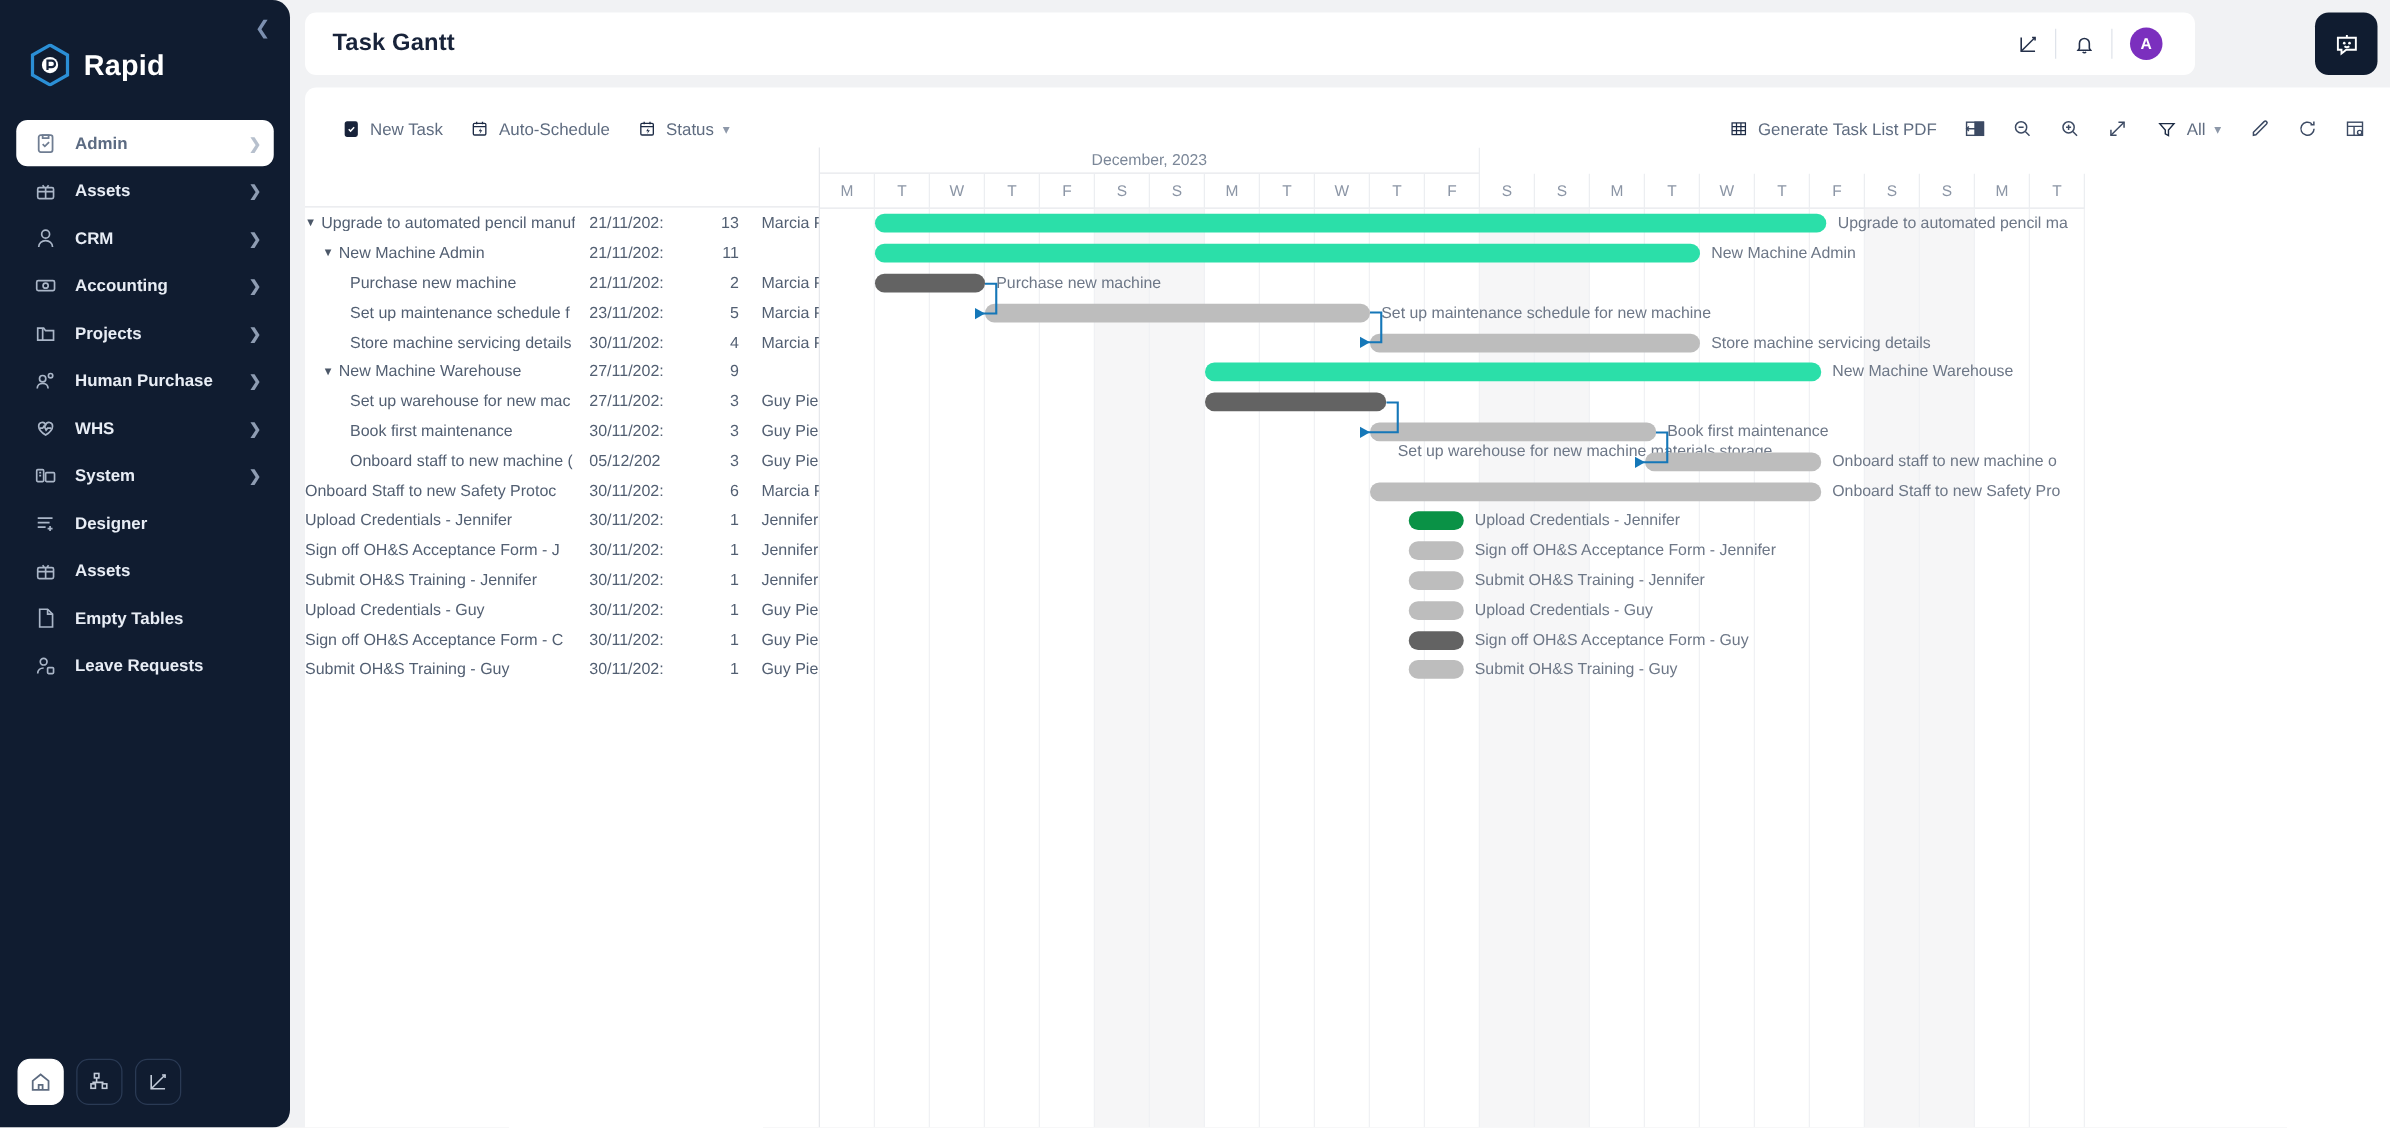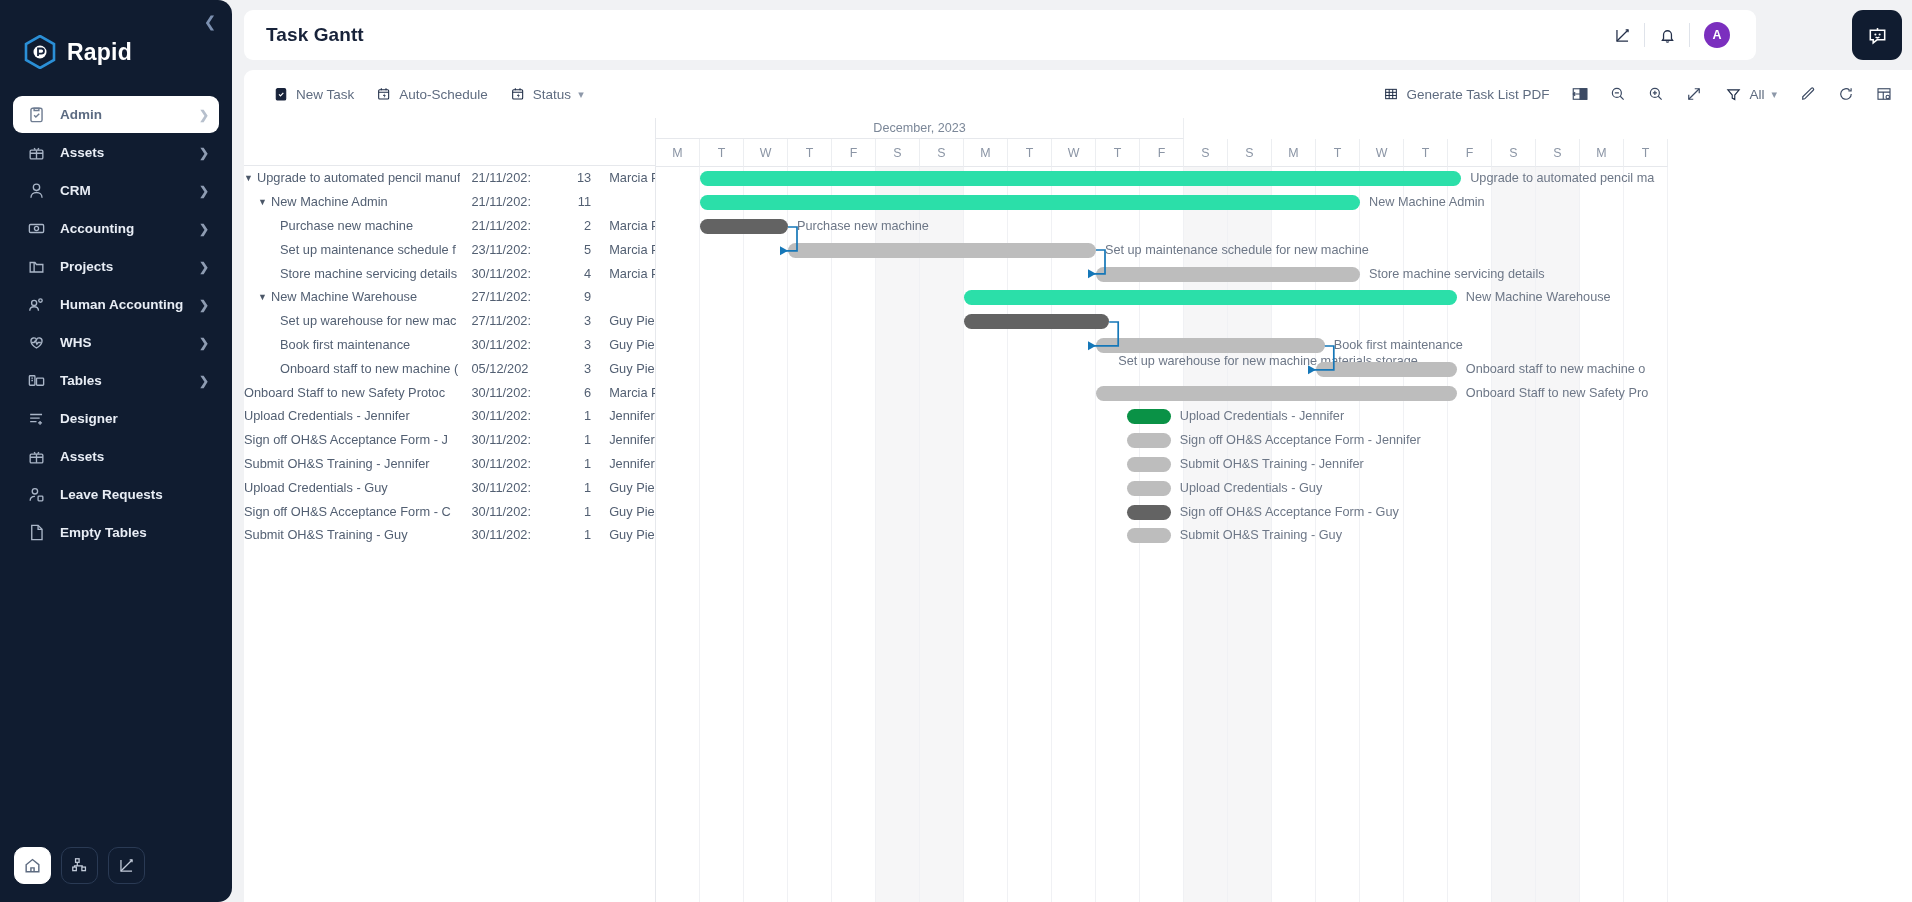--- a/index.html
+++ b/index.html
@@ -101,21 +101,21 @@
 
   
   .card {
     position: absolute; left: 244px; top: 70px;
     width: 1668px; height: 832px;
     background: #ffffff; border-radius: 9px 0 0 0;
     overflow: hidden;
   }
 
   .toolbar {
-    height: 48px; display: flex; align-items: center;
+    height: 48px; display: flex; align-items: flex-end;
     padding: 0 10px 0 18px; position: relative;
   }
   .tool {
     display: flex; align-items: center; gap: 7px;
     height: 30px; padding: 0 11px; border-radius: 5px;
     color: #5f6c80; font-size: 13.5px; cursor: pointer; white-space: nowrap;
   }
   .tool .ti { display: flex; align-items: center; color: #1d2b45; }
   .tool-right { margin-left: auto; display: flex; align-items: center; gap: 2px; }
   .icon-btn {
@@ -264,21 +264,21 @@
       </div>
 
       <div class="nav-item">
         <span class="nav-ico">
           <svg viewBox="0 0 24 24" width="19" height="19" fill="none" stroke="currentColor" stroke-width="1.7">
               <circle cx="9" cy="10" r="3.2"></circle>
               <path d="M3.5 20c0-3.3 2.5-5.2 5.5-5.2S14.5 16.7 14.5 20"></path>
               <circle cx="17" cy="7" r="2.2"></circle>
             </svg>
         </span>
-        <span class="nav-label">Human Accounting</span>
+        <span class="nav-label">Human Purchase</span>
         <span class="nav-chev">❯</span>
       </div>
 
       <div class="nav-item">
         <span class="nav-ico">
           <svg viewBox="0 0 24 24" width="19" height="19" fill="none" stroke="currentColor" stroke-width="1.7">
               <path d="M12 19s-7-4.4-7-9a3.6 3.6 0 0 1 7-1.3A3.6 3.6 0 0 1 19 10c0 4.6-7 9-7 9z"></path>
               <path d="M6 12h3l1.5-2.2L12.5 14l1.5-2h3.5"></path>
             </svg>
         </span>
@@ -287,21 +287,21 @@
       </div>
 
       <div class="nav-item">
         <span class="nav-ico">
           <svg viewBox="0 0 24 24" width="19" height="19" fill="none" stroke="currentColor" stroke-width="1.7">
               <rect x="3" y="6" width="7" height="12" rx="1"></rect>
               <rect x="12" y="9" width="9" height="9" rx="1"></rect>
               <path d="M5.5 9h2M5.5 12h2"></path>
             </svg>
         </span>
-        <span class="nav-label">Tables</span>
+        <span class="nav-label">System</span>
         <span class="nav-chev">❯</span>
       </div>
 
       <div class="nav-item">
         <span class="nav-ico">
           <svg viewBox="0 0 24 24" width="19" height="19" fill="none" stroke="currentColor" stroke-width="1.7">
               <path d="M4 7h15M4 11.5h12M4 16h8"></path>
               <path d="M16.5 15v5M14 17.5h5"></path>
             </svg>
         </span>
@@ -309,41 +309,41 @@
       </div>
 
       <div class="nav-item">
         <span class="nav-ico">
           <svg viewBox="0 0 24 24" width="19" height="19" fill="none" stroke="currentColor" stroke-width="1.7">
               <rect x="4" y="9" width="16" height="11" rx="1.5"></rect>
               <path d="M4 13h16M12 9v11M9 6.5l1.5 2M15 6.5L13.5 8.5"></path>
             </svg>
         </span>
         <span class="nav-label">Assets</span>
+      </div>
+
+      <div class="nav-item">
+        <span class="nav-ico">
+          <svg viewBox="0 0 24 24" width="19" height="19" fill="none" stroke="currentColor" stroke-width="1.7">
+              <path d="M6 3h8l5 5v13H6z"></path>
+              <path d="M14 3v5h5"></path>
+            </svg>
+        </span>
+        <span class="nav-label">Empty Tables</span>
       </div>
 
       <div class="nav-item">
         <span class="nav-ico">
           <svg viewBox="0 0 24 24" width="19" height="19" fill="none" stroke="currentColor" stroke-width="1.7">
               <circle cx="10" cy="8" r="3.4"></circle>
               <path d="M4 20c0-3.5 2.7-5.6 6-5.6"></path>
               <rect x="14" y="14" width="6" height="6" rx="1"></rect>
             </svg>
         </span>
         <span class="nav-label">Leave Requests</span>
-      </div>
-
-      <div class="nav-item">
-        <span class="nav-ico">
-          <svg viewBox="0 0 24 24" width="19" height="19" fill="none" stroke="currentColor" stroke-width="1.7">
-              <path d="M6 3h8l5 5v13H6z"></path>
-              <path d="M14 3v5h5"></path>
-            </svg>
-        </span>
-        <span class="nav-label">Empty Tables</span>
       </div>
     </div>
 
     <div class="dock">
       <div class="dock-btn active">
         <svg viewBox="0 0 24 24" width="19" height="19" fill="none" stroke="currentColor" stroke-width="1.8">
             <path d="M4 11l8-6.5 8 6.5v9H4z"></path>
             <path d="M10 20v-5h4v5"></path>
           </svg>
       </div>

